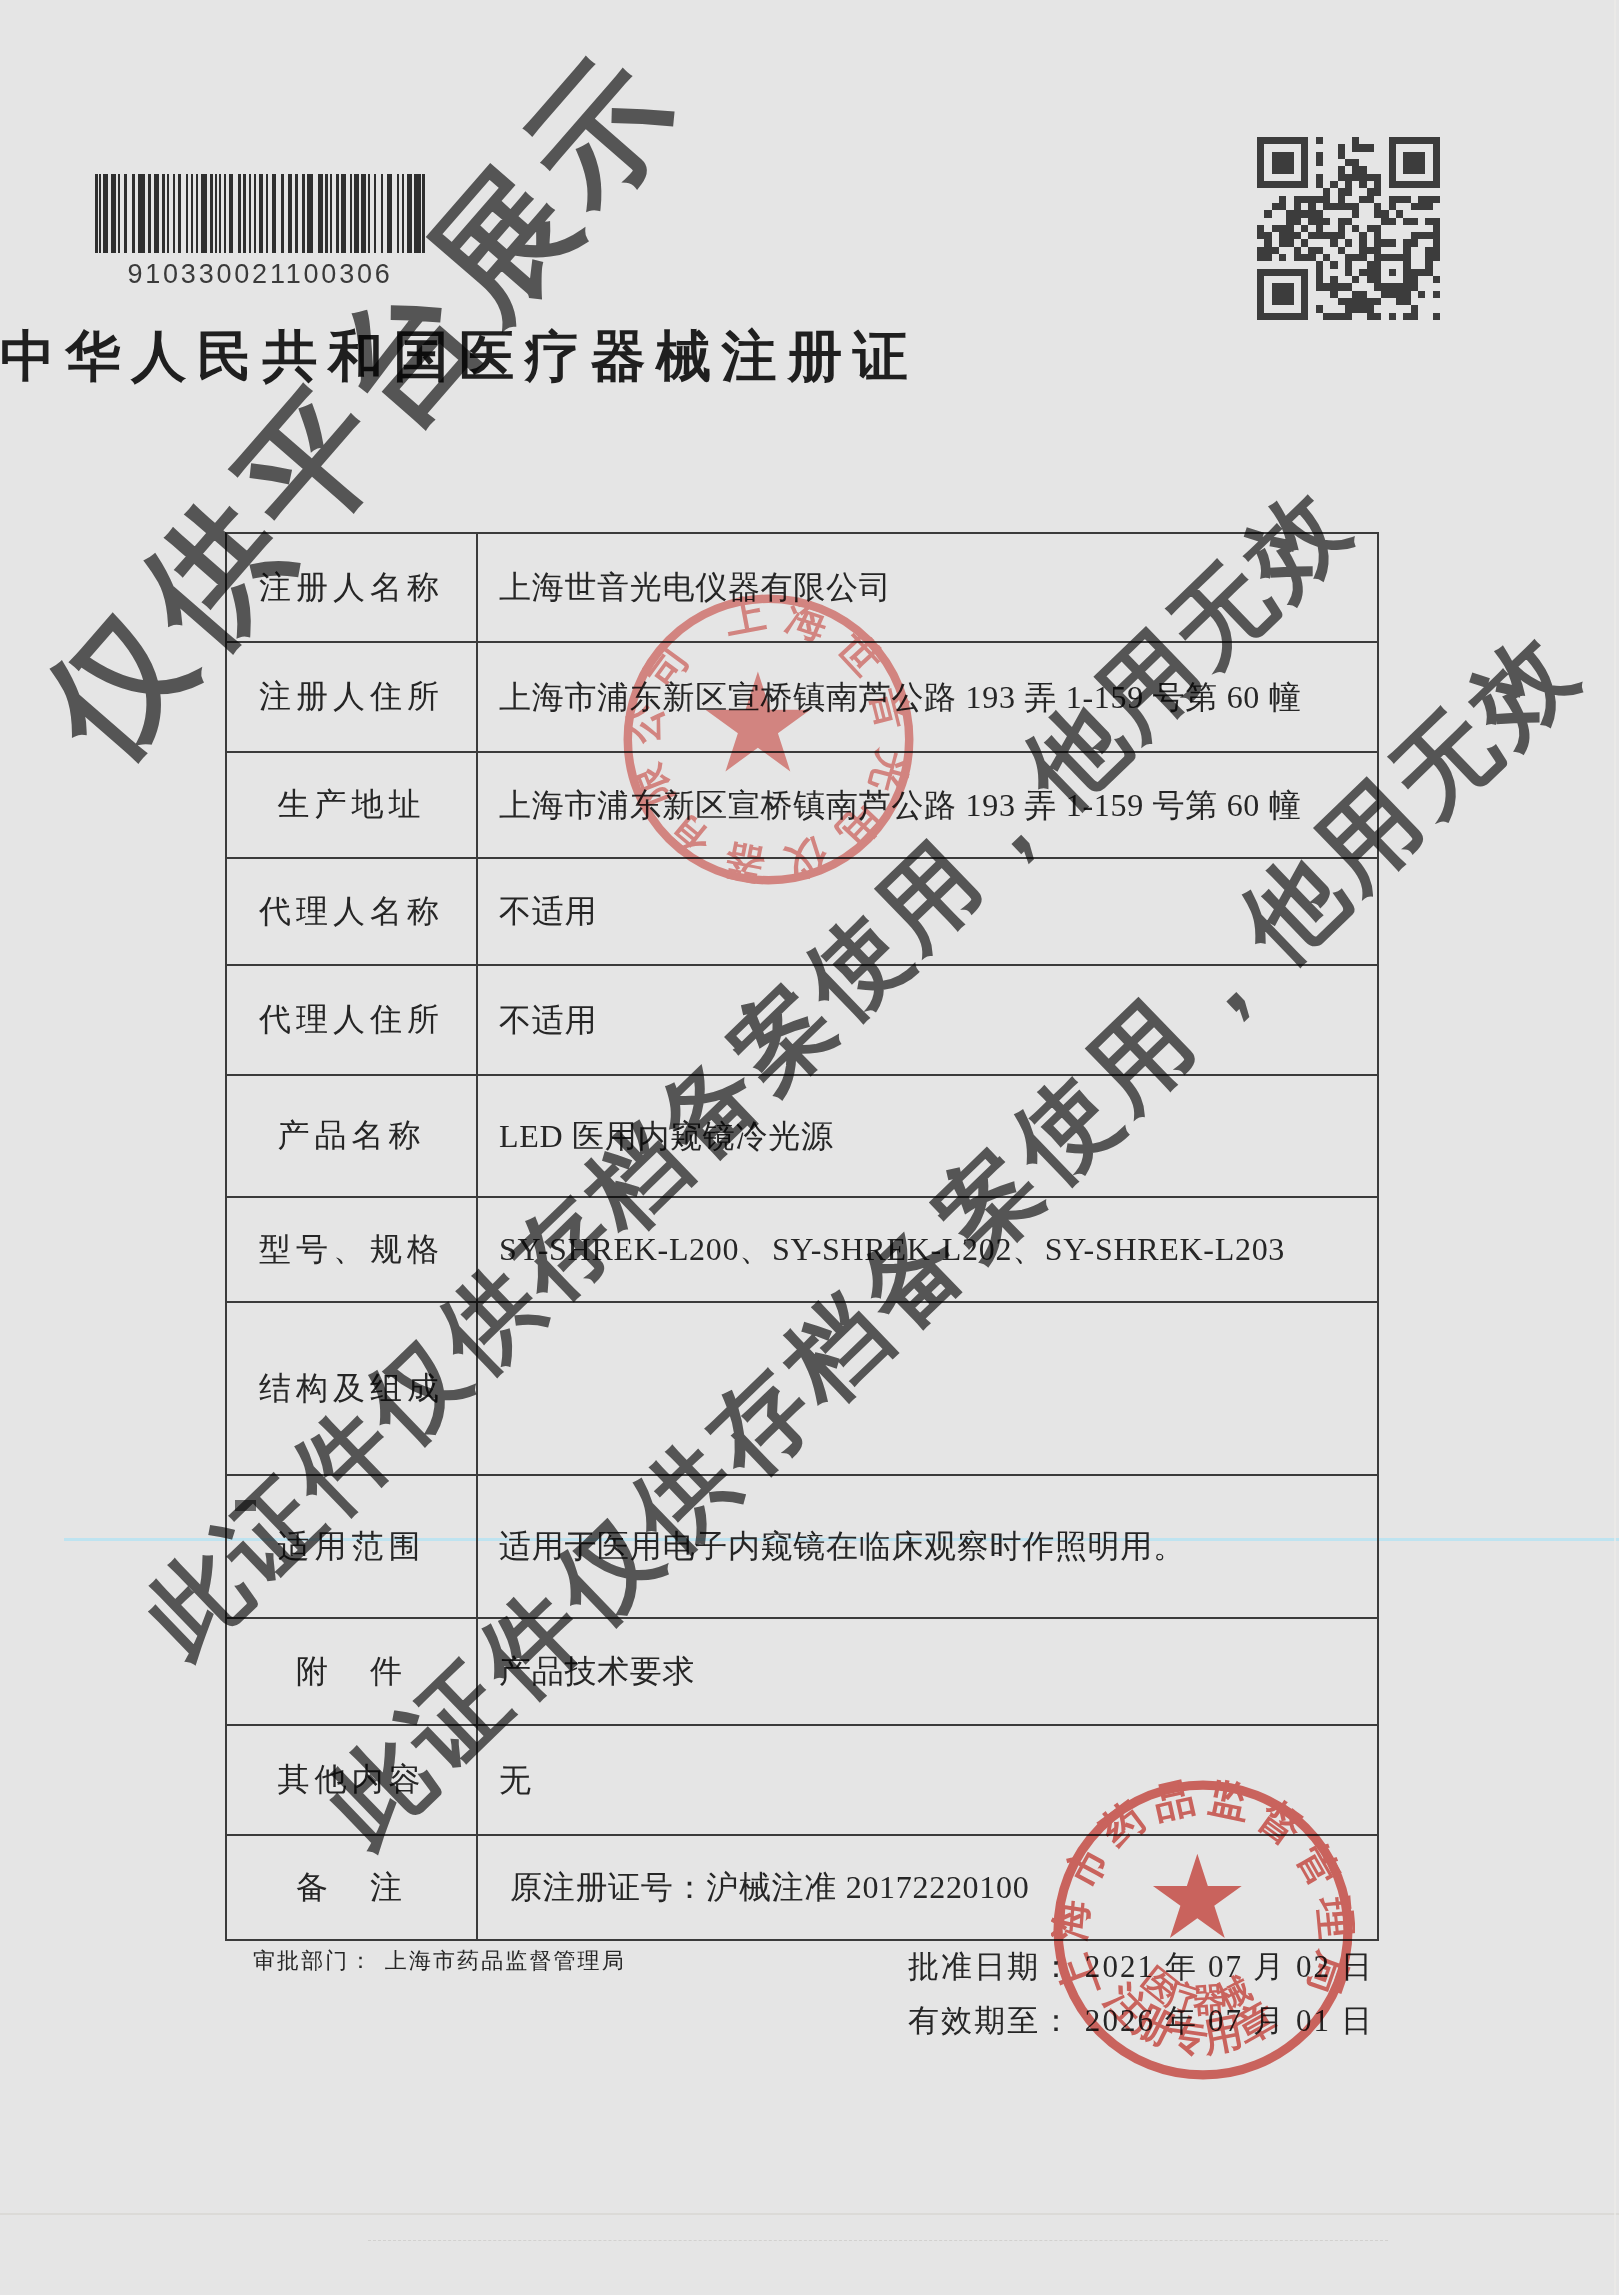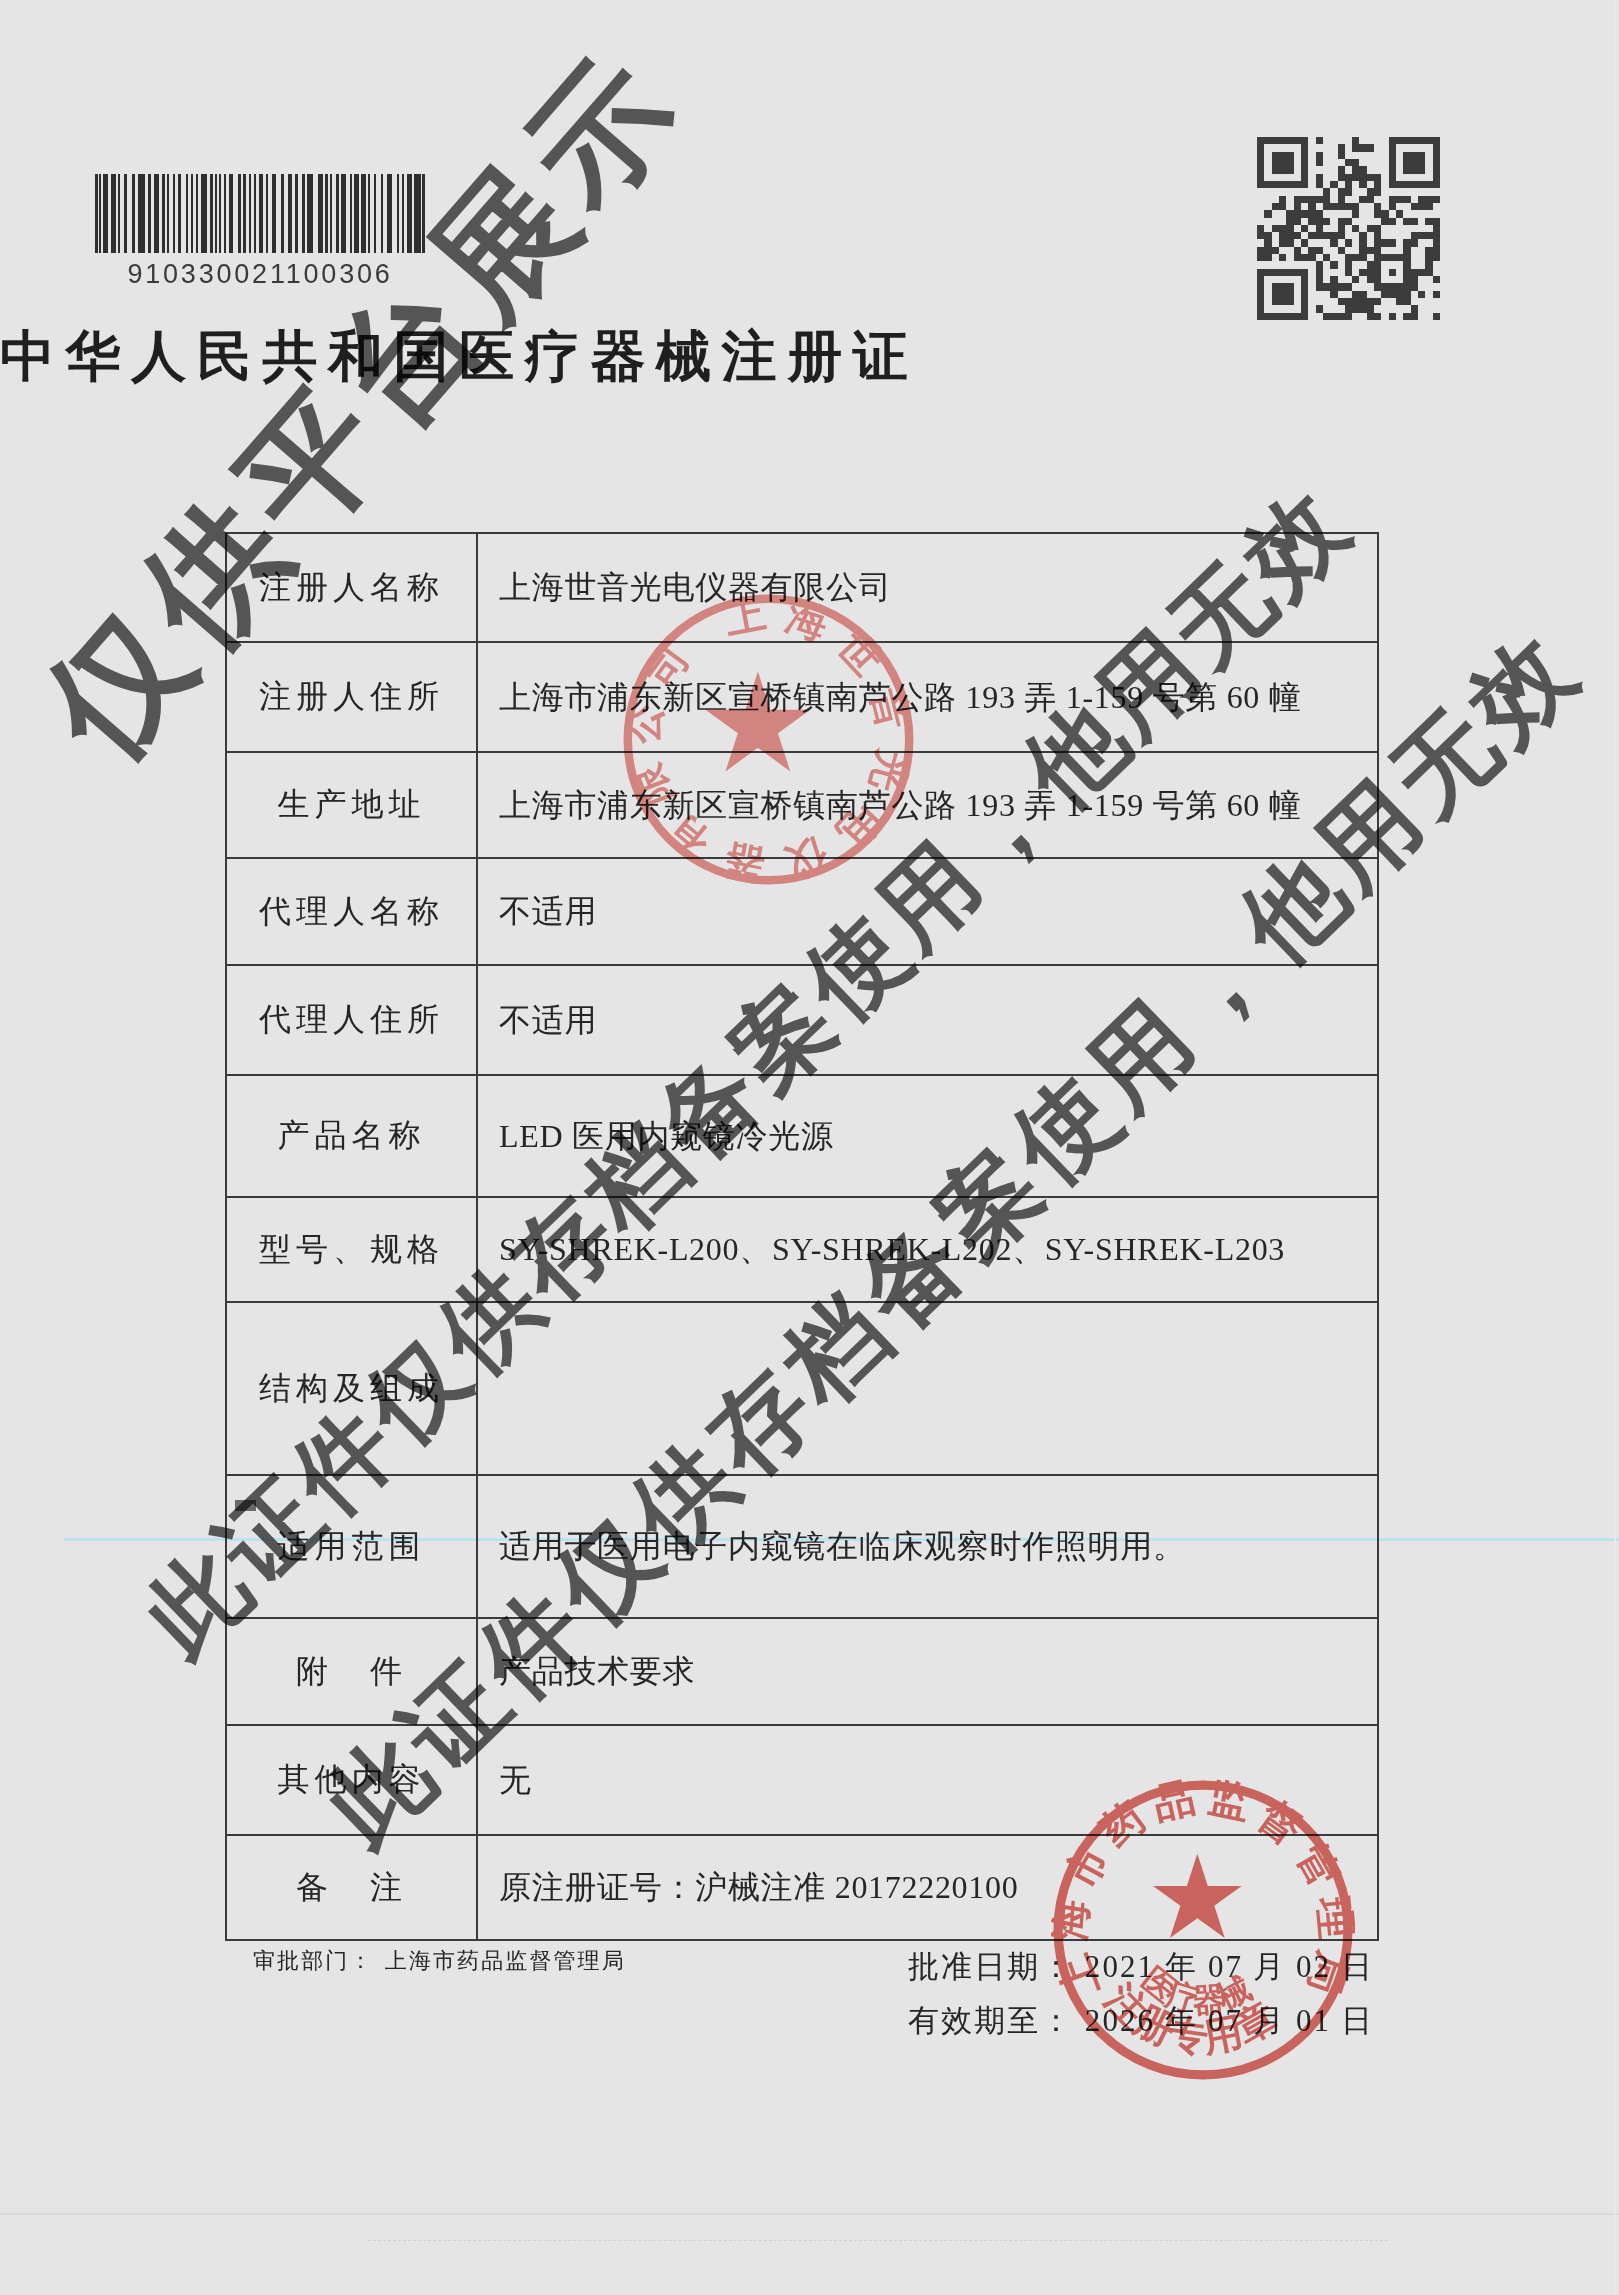--- a/index.html
+++ b/index.html
@@ -23,21 +23,21 @@
   .barcode-num{margin-top:5.7px;text-align:center;font-size:27px;letter-spacing:2.8px;color:#3a3a3a;font-family:"Liberation Sans","DejaVu Sans",sans-serif;}
   
   .qr{position:absolute;left:1257px;top:137px;width:183px;height:183px;z-index:2;}
   
   .title{position:absolute;left:0;top:320px;width:1619px;text-align:left;
     font-size:55px;font-weight:bold;letter-spacing:10.6px;color:#1f1f1f;z-index:2;}
   .reg-line{position:absolute;left:293px;top:470px;font-size:34px;letter-spacing:1.4px;color:#222;z-index:2;white-space:nowrap;}
   
   .cert-table{position:absolute;left:225px;top:532px;width:1154px;border:2.1px solid #3b3b3b;z-index:2;box-sizing:border-box;}
   .t-row{display:flex;border-bottom:2.1px solid #3b3b3b;box-sizing:border-box;}
-  .t-row:last-child{border-bottom:none;}
+  .t-row:last-child{border-bottom:none;gap:11px;}
   .t-label{width:251px;flex:0 0 251px;border-right:2.1px solid #3b3b3b;display:flex;align-items:center;justify-content:center;
     font-size:32px;letter-spacing:5px;color:#262626;box-sizing:border-box;text-align:center;}
   .t-value{flex:1;display:flex;align-items:center;padding:0 18.4px 0 21px;font-size:32px;letter-spacing:0.7px;
     color:#262626;box-sizing:border-box;white-space:pre-line;line-height:1.58;}
   
   .footer-left{position:absolute;left:253px;top:1946px;font-size:22px;letter-spacing:2.1px;z-index:2;white-space:nowrap;}
   .footer-date1{position:absolute;left:908px;top:1946px;font-size:31px;letter-spacing:2.1px;z-index:2;white-space:nowrap;}
   .footer-date2{position:absolute;left:908px;top:2000px;font-size:31px;letter-spacing:2.1px;z-index:2;white-space:nowrap;}
   .f-label{margin-right:11.3px;}
   

